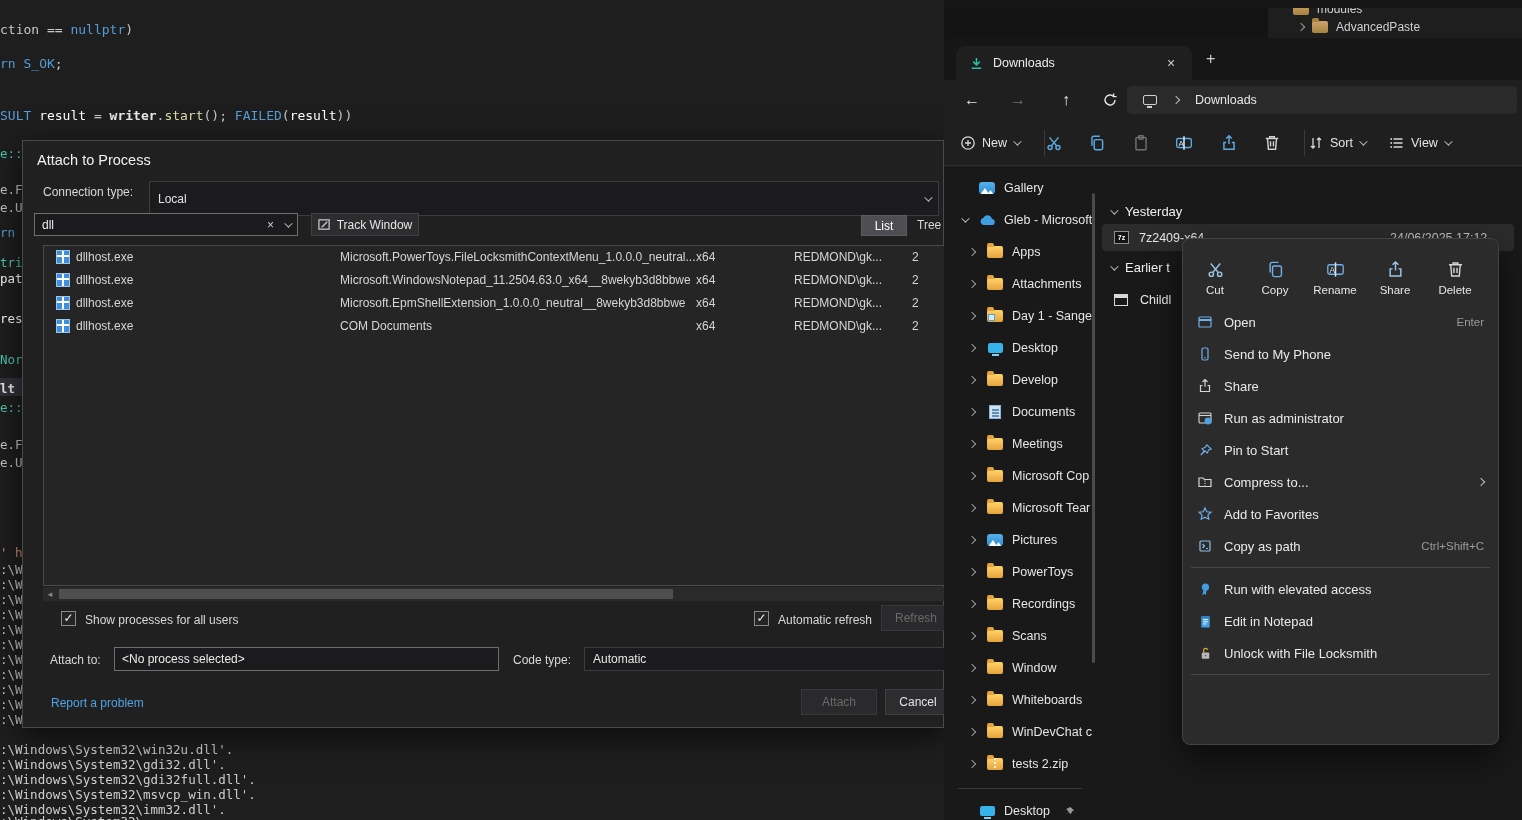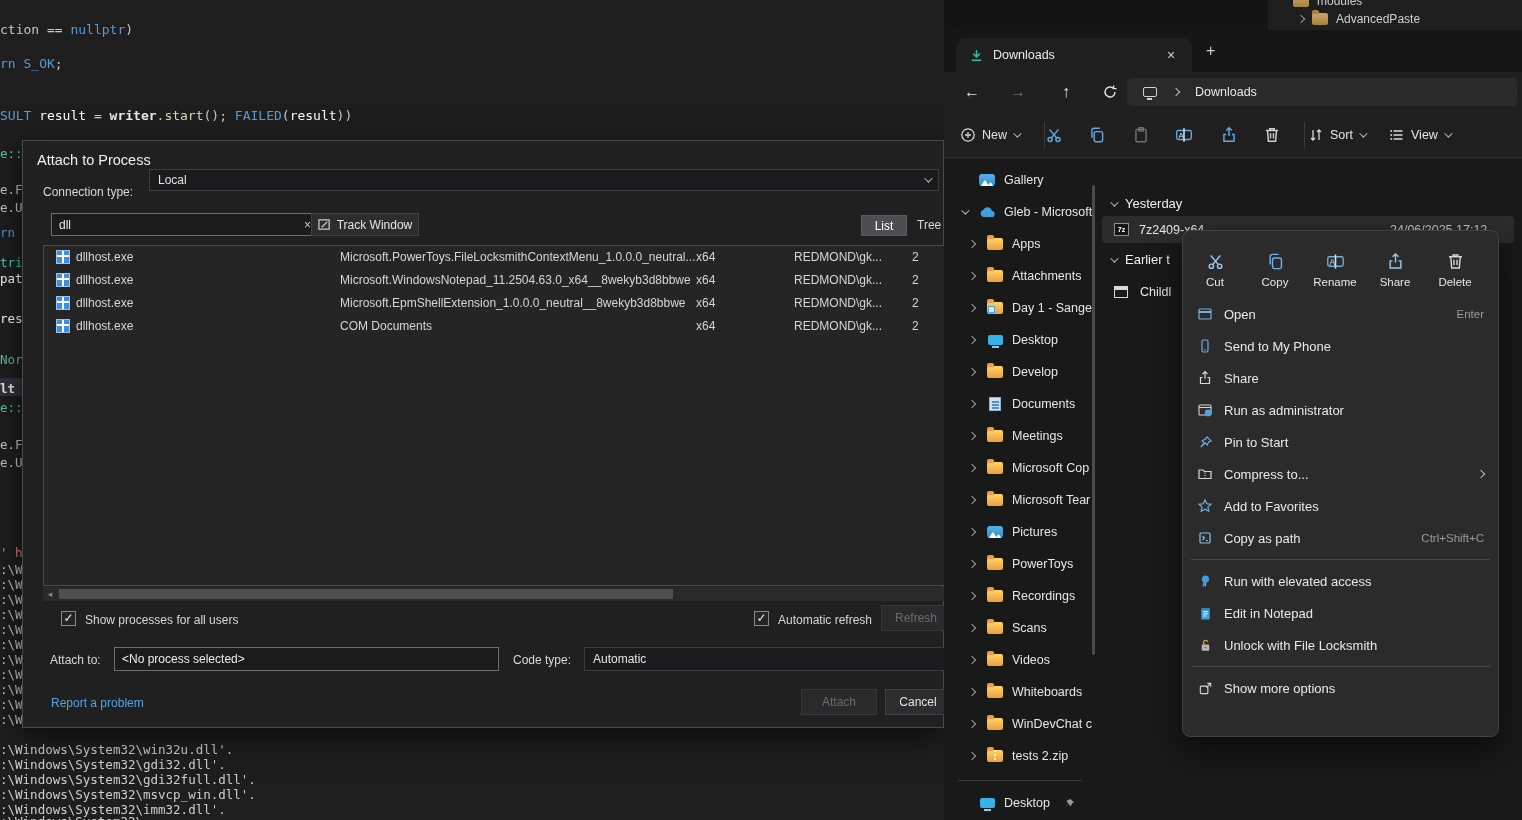--- a/index.html
+++ b/index.html
@@ -34,21 +34,21 @@
   .ic-appwin::before{content:"";position:absolute;left:0;right:0;top:4px;height:1.5px;background:#fff}
   .ic-appwin::after{content:"";position:absolute;top:0;bottom:0;left:5px;width:1.5px;background:#fff}
   .hscroll{position:absolute;left:20px;top:446px;width:902px;height:14px;background:#2a2a2a;display:flex;align-items:center}
   .hthumb{position:absolute;left:16px;top:2px;width:614px;height:10px;background:#4f4f4f}
   .harrow{width:14px;text-align:center;color:#8a8a8a;font-size:9px}
   .cb{position:absolute;width:15px;height:15px;background:#252526;border:1px solid #8a8a8a;color:#e8e8e8;font-size:12px;line-height:13px;text-align:center}
   .link{position:absolute;color:#4fa3e3;font-size:12px}
   .chev-d{display:inline-block;width:6px;height:6px;border-right:1.5px solid #bdbdbd;border-bottom:1.5px solid #bdbdbd;transform:rotate(45deg) translateY(-2px)}
   .chev-r{display:inline-block;width:6px;height:6px;border-right:1.5px solid #9a9a9a;border-bottom:1.5px solid #9a9a9a;transform:rotate(-45deg)}
   
-  .ex{position:absolute;left:944px;top:0;width:578px;height:708px}
+  .ex{position:absolute;left:944px;top:8px;width:578px;height:708px}
   .topstrip{position:absolute;left:0;top:0;width:578px;height:30px;background:#141414}
   .soltree{position:absolute;left:324px;top:0;width:254px;height:30px;background:#1e1e1f;overflow:hidden;font-size:12px;color:#cfcfcf}
   .sol-row{position:absolute;display:flex;align-items:center;gap:8px}
   .ic-folder{width:16px;height:12px;border-radius:2px;background:linear-gradient(180deg,#ffd36b,#e9a23b);position:relative;display:inline-block;flex:none}
   .ic-folder::before{content:"";position:absolute;left:0;top:-3px;width:7px;height:4px;border-radius:2px 2px 0 0;background:#e9a23b}
   .ic-folder.dim{background:linear-gradient(180deg,#cBA36a,#a8833f)}
   .ic-folder.dim::before{background:#a8833f}
   .ic-zip::after{content:"";position:absolute;left:7px;top:0;bottom:0;width:2px;background:repeating-linear-gradient(#f7f3e8 0 2px,transparent 2px 4px)}
   .ic-fshort::after{content:"";position:absolute;left:1px;bottom:1px;width:5px;height:5px;background:#dceaf8;border:1px solid #4aa3e0}
   .ex-win{position:absolute;left:0;top:30px;width:578px;height:790px;background:#1f1f1f;border-top-left-radius:10px;overflow:hidden}
@@ -143,26 +143,26 @@
   <span class="outline-txt" style="left:0;top:757px">:\Windows\System32\gdi32.dll'.</span>
   <span class="outline-txt" style="left:0;top:772px">:\Windows\System32\gdi32full.dll'.</span>
   <span class="outline-txt" style="left:0;top:787px">:\Windows\System32\msvcp_win.dll'.</span>
   <span class="outline-txt" style="left:0;top:802px">:\Windows\System32\imm32.dll'.</span>
   <span class="outline-txt" style="left:0;top:814px">:\Windows\System32\</span>
 
   <div class="dlg">
     <div class="dlg-title">Attach to Process</div>
 
     <span class="lbl" style="left:20px;top:44px">Connection type:</span>
-    <div class="combo" style="left:126px;top:28px;width:790px;height:22px">
+    <div class="combo" style="left:126px;top:40px;width:790px;height:35px">
       <span>Local</span>
       <span class="chev-d"></span>
     </div>
 
-    <div class="inputbox" style="left:28px;top:72px;width:284px;height:23px">
+    <div class="inputbox" style="left:11px;top:72px;width:264px;height:23px">
       <span>dll</span>
       <span style="margin-left:auto;color:#cfcfcf">×</span>
       <span class="chev-d" style="margin-left:10px"></span>
     </div>
     <div class="btn" style="left:288px;top:72px;width:108px;height:23px;gap:6px">
       <svg width="13" height="13" viewBox="0 0 14 14">
           <rect x="1" y="2" width="11" height="10" fill="none" stroke="#cfcfcf" stroke-width="1.3"></rect>
           <path d="M4 10l6-6" stroke="#cfcfcf" stroke-width="1.3"></path>
         </svg>
       <span>Track Window</span>
@@ -491,21 +491,21 @@
             </span>
             <span>Scans</span>
           </div>
         <div class="sb-row child">
             <span class="sb-chev">
               <span class="chev-r"></span>
             </span>
             <span class="sb-ic">
               <span class="ic-folder"></span>
             </span>
-            <span>Videos</span>
+            <span>Window</span>
           </div>
         <div class="sb-row child">
             <span class="sb-chev">
               <span class="chev-r"></span>
             </span>
             <span class="sb-ic">
               <span class="ic-folder"></span>
             </span>
             <span>Whiteboards</span>
           </div>
@@ -713,28 +713,18 @@
                 <svg width="15" height="15" viewBox="0 0 16 16">
                   <path d="M6 7V4.8a2.2 2.2 0 0 1 4.3-.7" stroke="#d8a531" stroke-width="1.4" fill="none"></path>
                   <rect x="4" y="7" width="8" height="6.5" rx="1" fill="#b9b9b9"></rect>
                   <circle cx="8" cy="10.2" r="1" fill="#6a6a6a"></circle>
                 </svg>
               </span>
             <span class="mi-lb">Unlock with File Locksmith</span>
             <span class="mi-sc"></span>
           </div>
           <div class="menu-sep"></div>
-          <div class="mi">
-            <span class="mi-ic">
-                <svg width="15" height="15" viewBox="0 0 16 16">
-                  <rect x="2.5" y="5.5" width="8" height="8" rx="1" stroke="#d6d6d6" stroke-width="1.2" fill="none"></rect>
-                  <path d="M9 7l4.5-4.5M13.5 6V2.5H10" stroke="#d6d6d6" stroke-width="1.2" fill="none"></path>
-                </svg>
-              </span>
-            <span class="mi-lb">Show more options</span>
-            <span class="mi-sc"></span>
-          </div>
         </div>
       </div>
 
     </div>
   </div>
 </div>
 
 </body></html>

